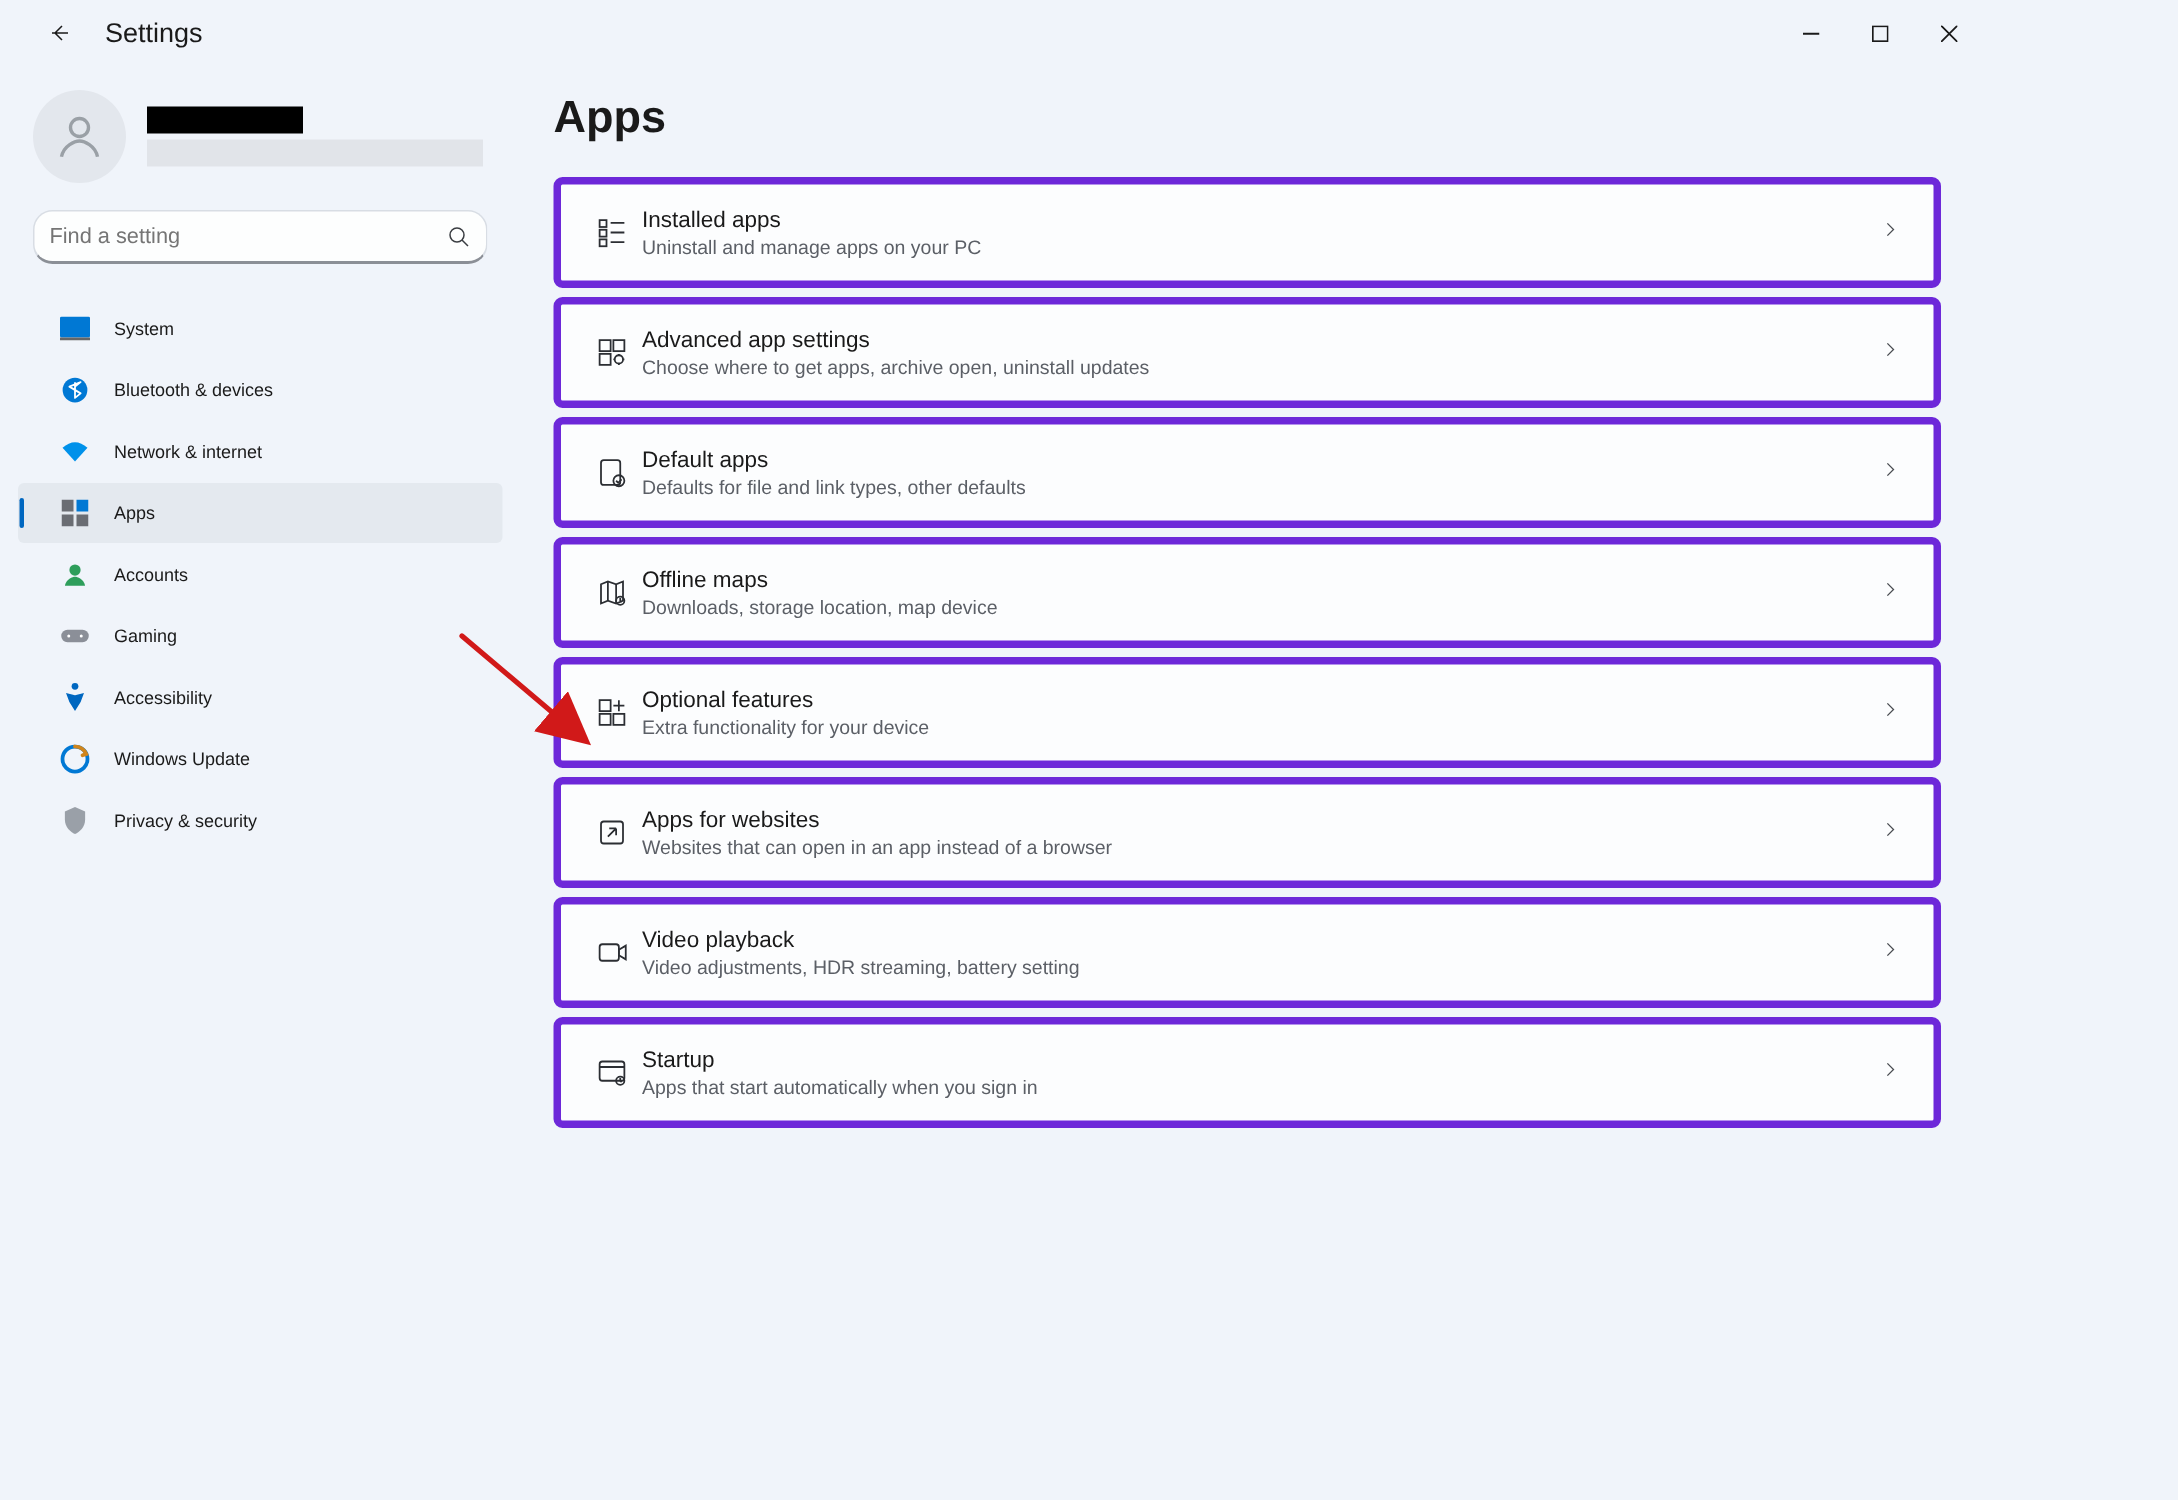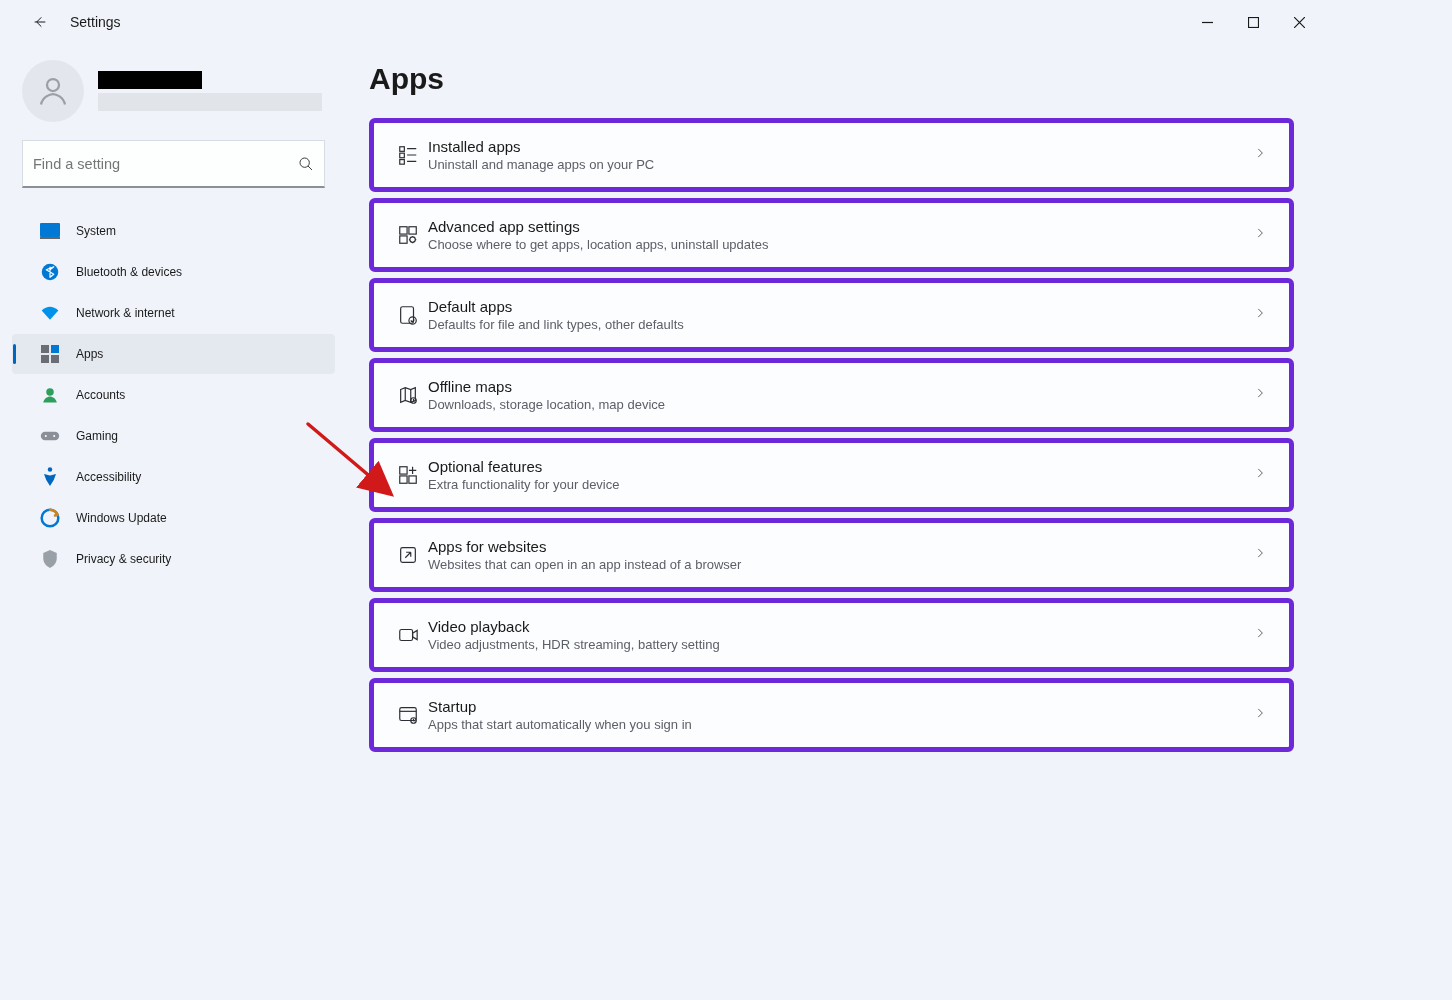--- a/index.html
+++ b/index.html
@@ -30,21 +30,21 @@
   }
   .back-btn {
     width: 32px; height: 32px;
     display:flex; align-items:center; justify-content:center;
     border-radius: 4px;
     cursor: pointer;
   }
   .back-btn svg { width: 16px; height: 16px; stroke:#1a1a1a; fill:none; stroke-width:1.5; }
   .app-title {
     margin-left: 14px;
-    font-size: 14px;
+    font-size: 18px;
   }
   .win-controls {
     margin-left: auto;
     display:flex;
   }
   .win-btn {
     width: 46px; height: 32px;
     display:flex; align-items:center; justify-content:center;
     cursor:pointer;
   }
@@ -82,25 +82,25 @@
     width: 224px; height: 18px;
     background:#e1e4e9;
   }
   .search-wrap {
     padding: 0 16px 12px 16px;
   }
   .search {
     display:flex;
     align-items:center;
     width: 100%;
-    height: 48px;
+    height: 36px;
     background:#fdfefe;
     border:1px solid #d8dde4;
     border-bottom: 2px solid #8b8f96;
-    border-radius: 0;
+    border-radius: 13px;
     padding: 0 10px;
   }
   .search input {
     flex:1;
     border:none;
     outline:none;
     font-size:14.5px;
     background:transparent;
     color:#5b5f66;
   }
@@ -350,21 +350,21 @@
             <svg viewBox="0 0 24 24">
                 <rect x="3" y="3" width="8" height="8"></rect>
                 <rect x="13" y="3" width="8" height="8"></rect>
                 <rect x="3" y="13" width="8" height="8"></rect>
                 <circle cx="17" cy="17" r="3"></circle>
                 <path d="M17 13v1M17 20v1M13 17h1M20 17h1"></path>
               </svg>
           </span>
           <div class="card-text">
             <div class="card-title">Advanced app settings</div>
-            <div class="card-sub">Choose where to get apps, location apps, uninstall updates</div>
+            <div class="card-sub">Choose where to get apps, archive open, uninstall updates</div>
           </div>
           <span class="chevron"><svg viewBox="0 0 24 24">
                 <path d="M9 5l7 7-7 7"></path>
               </svg></span>
         </div>
 
         <div class="card">
           <span class="card-icon">
             <svg viewBox="0 0 24 24">
                 <rect x="4" y="3" width="14" height="18" rx="2"></rect>

